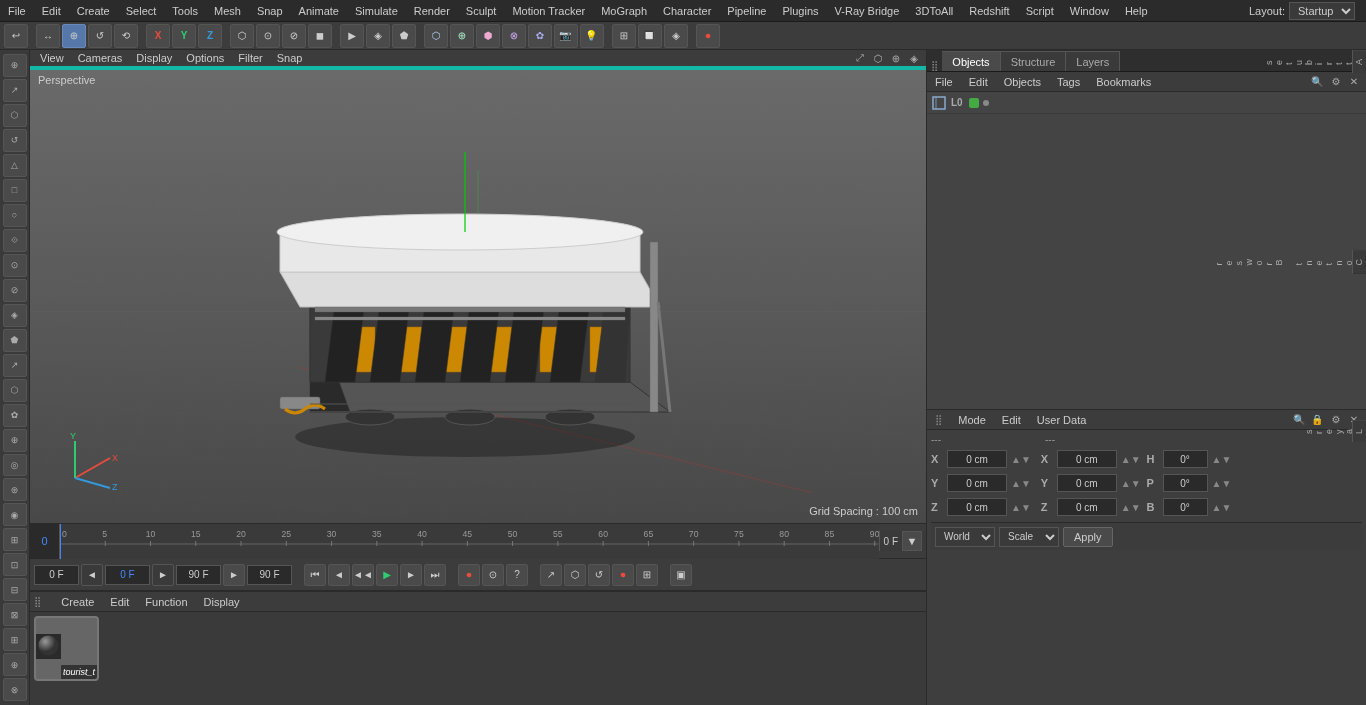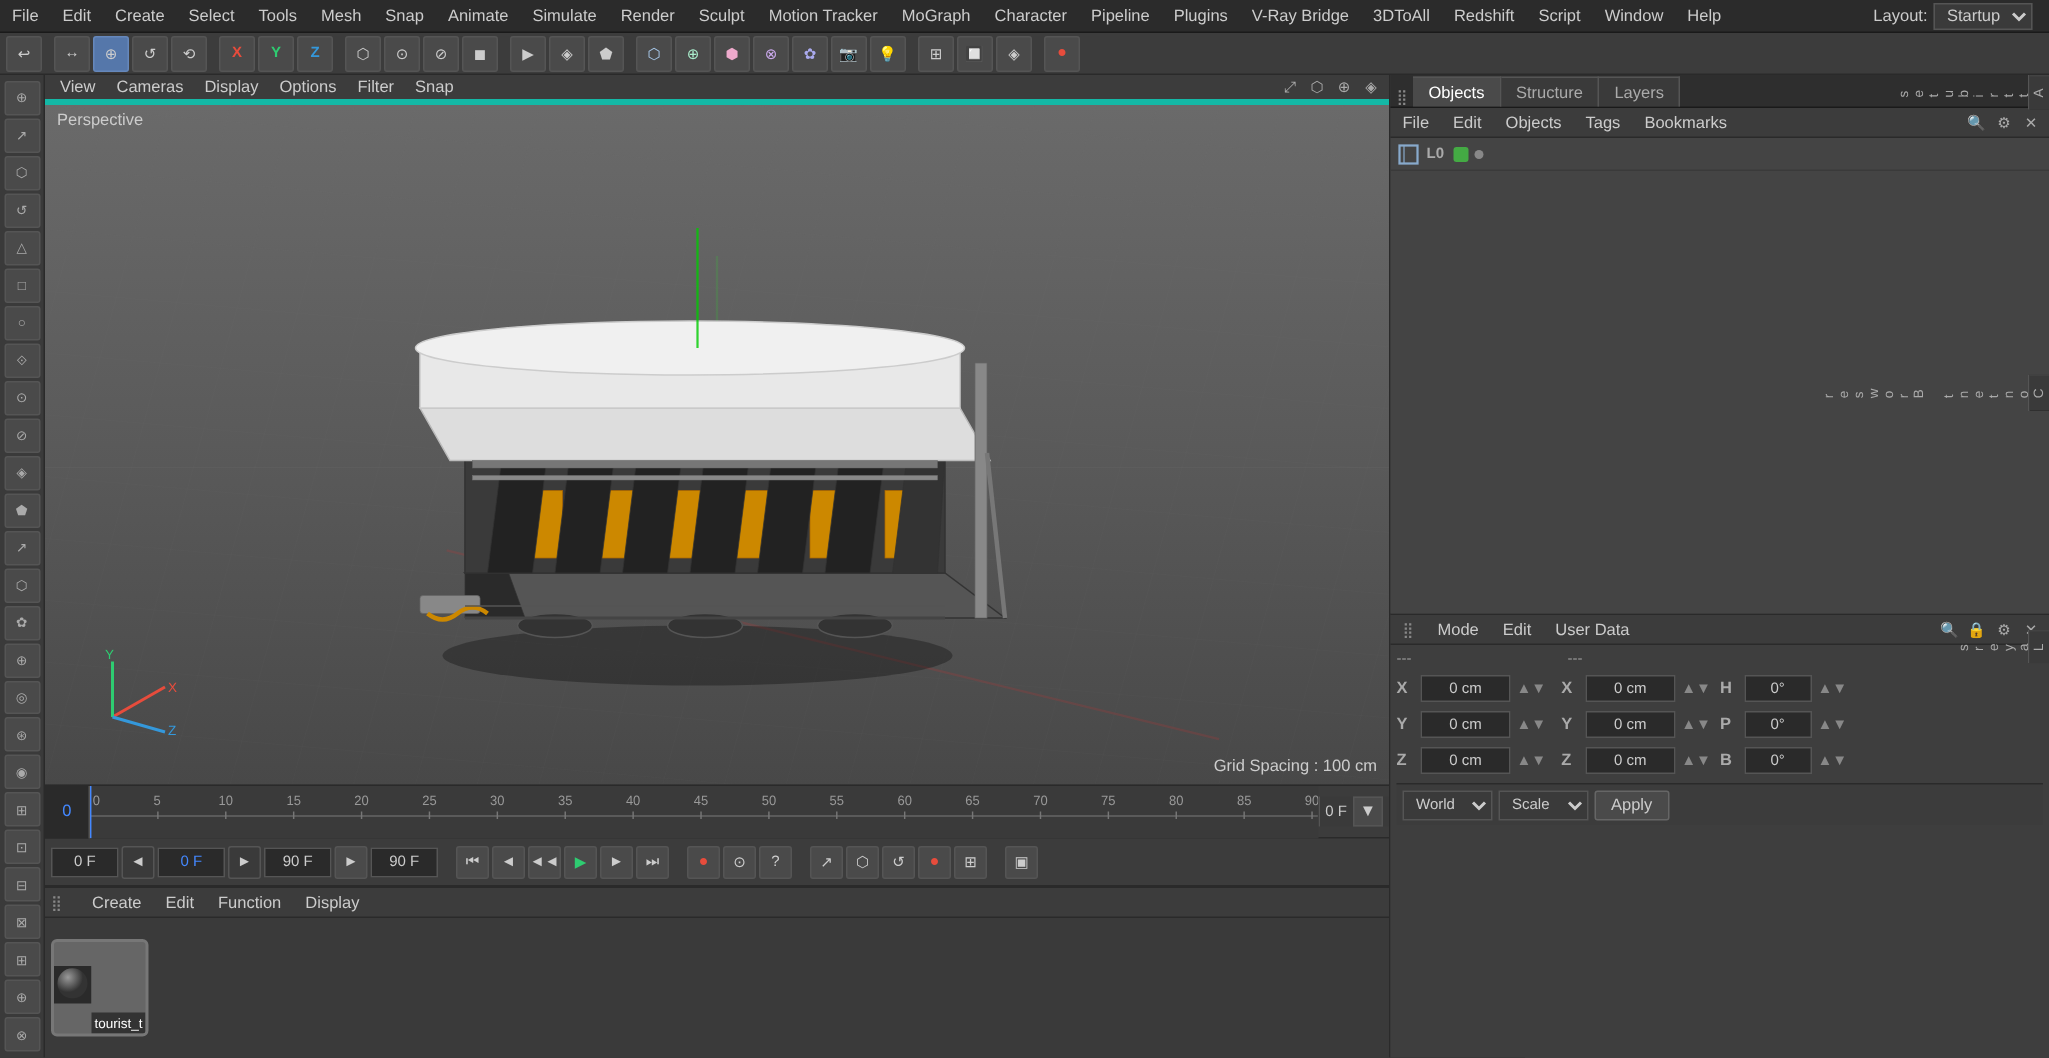--- a/index.html
+++ b/index.html
@@ -195,21 +195,21 @@
     
     #bottom-bar {
       height: 115px; background: #3a3a3a; border-top: 2px solid #2a2a2a; display: flex; flex-direction: column;
     }
     #mat-menubar {
       height: 20px; background: #3c3c3c; display: flex; align-items: center;
       border-bottom: 1px solid #2a2a2a; padding: 0 4px; gap: 8px;
     }
     .mat-menu-item { color: #ccc; font-size: 11px; cursor: pointer; padding: 1px 4px; }
     #mat-content {
-      flex: 1; display: flex; align-items: center; padding: 4px;
+      flex: 1; display: flex; padding: 4px; font-style: italic;
     }
     .mat-swatch {
       width: 65px; height: 65px; background: #666; border: 2px solid #777;
       border-radius: 4px; cursor: pointer; position: relative; overflow: hidden;
       display: flex; align-items: flex-end; justify-content: center;
     }
     .mat-name {
       background: rgba(0,0,0,0.5); color: #fff; font-size: 9px;
       width: 100%; text-align: center; padding: 2px;
     }

